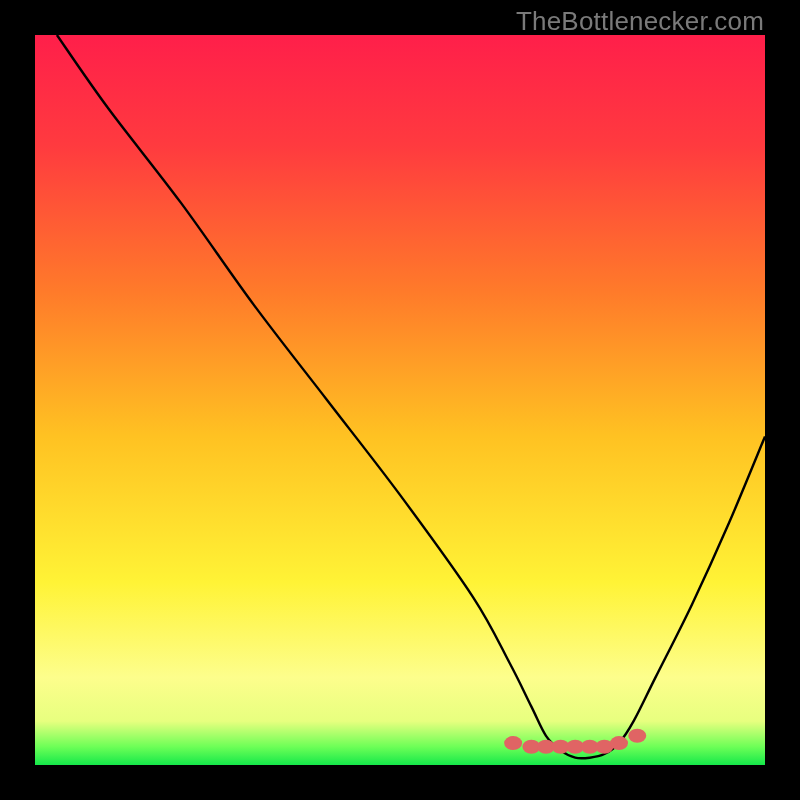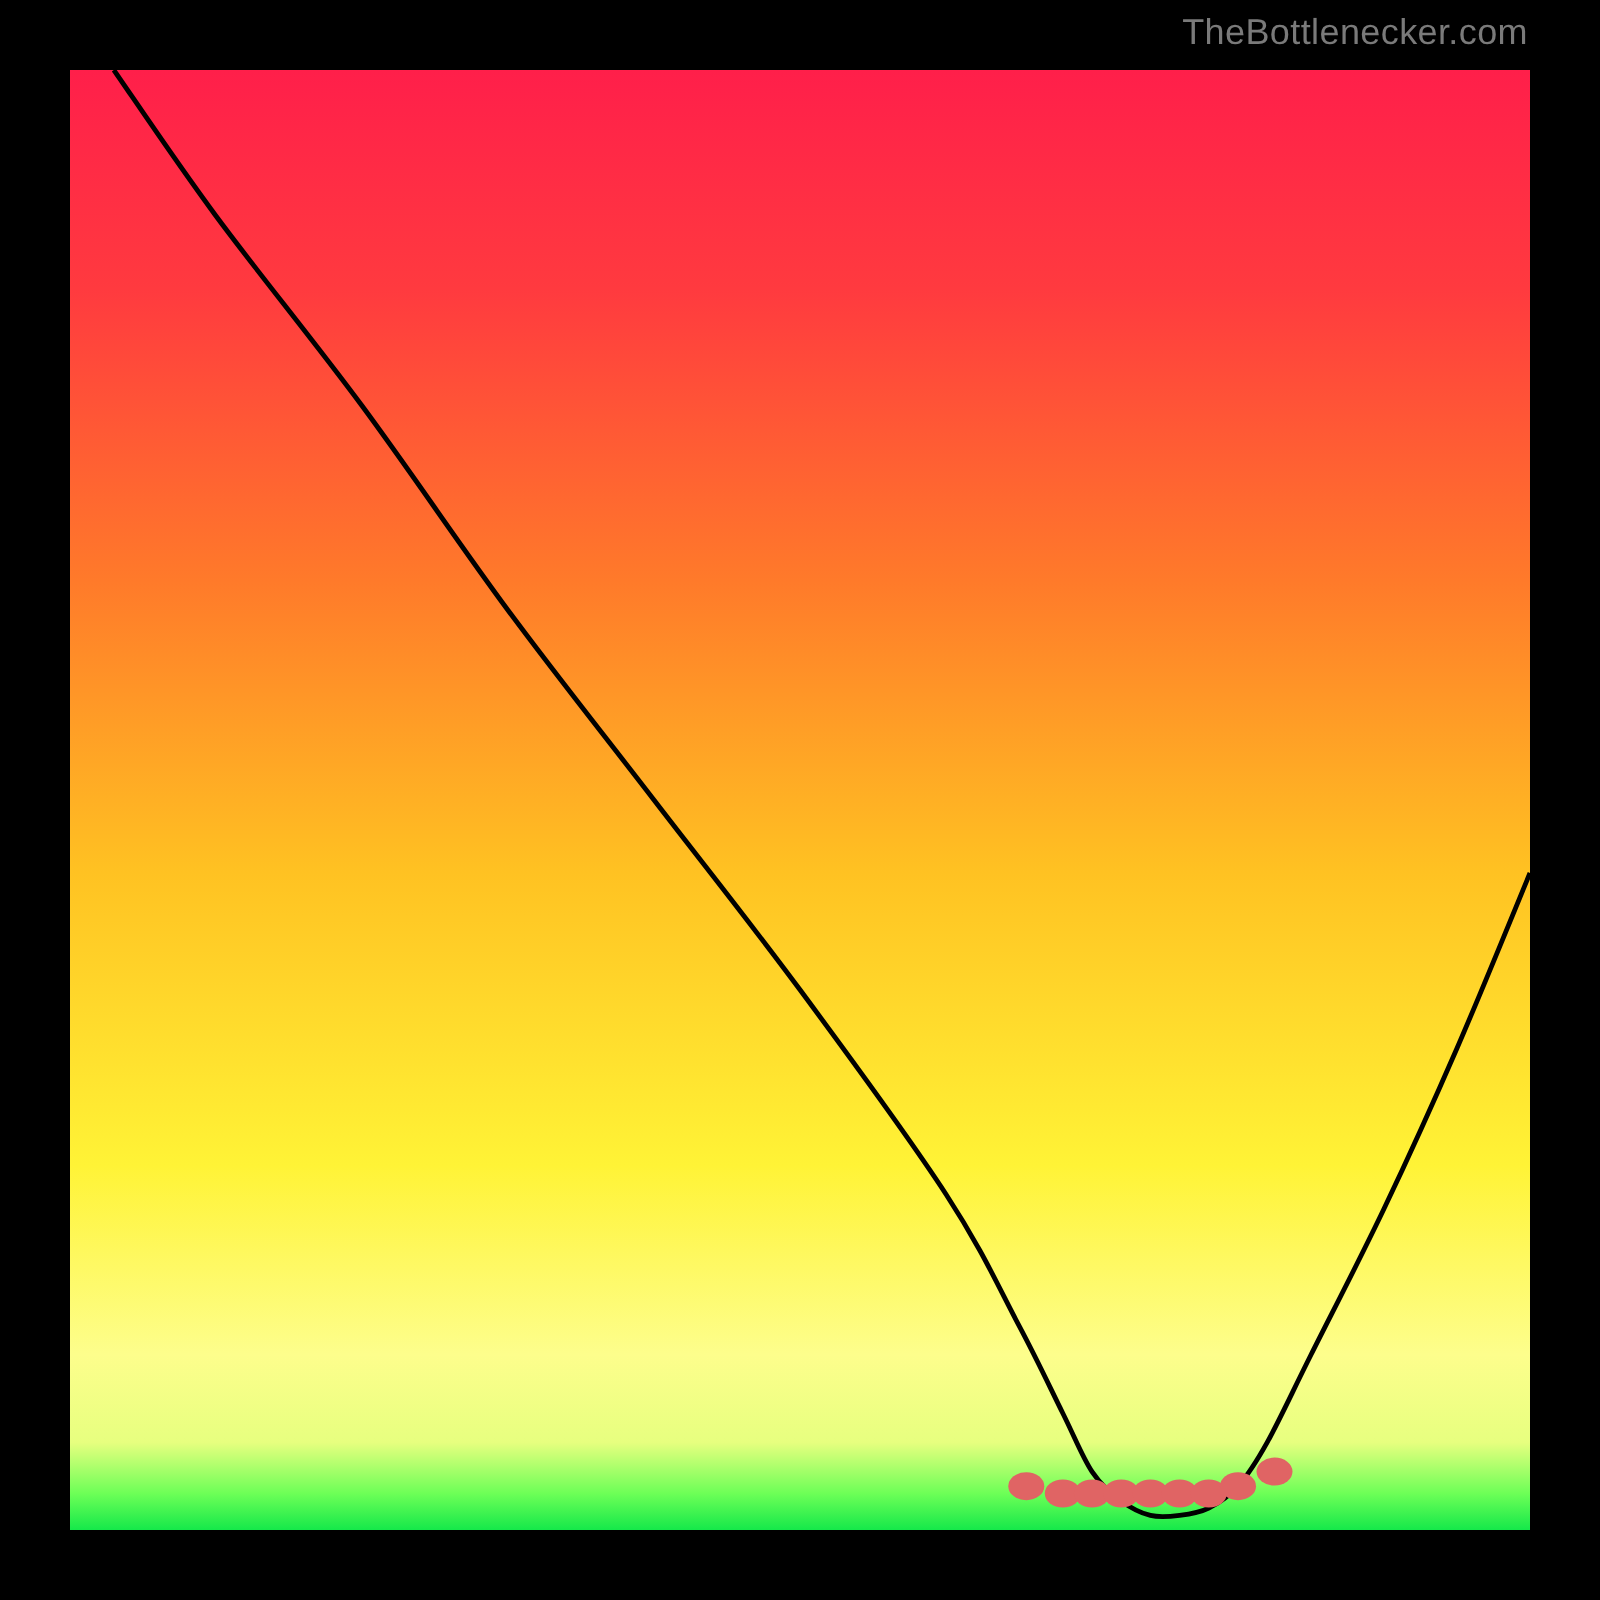--- a/index.html
+++ b/index.html
@@ -24,21 +24,21 @@
     left: 0;
     top: 0;
     width: 730px;
     height: 730px;
   }
   .attribution {
     position: absolute;
     top: 6px;
     right: 36px;
     color: #7a7a7a;
-    font-size: 18px;
+    font-size: 26px;
     font-weight: 500;
     letter-spacing: 0.2px;
   }
 </style>
 </head>
 <body>
 
 <div class="frame">
   <svg class="plot-area" viewBox="0 0 730 730" preserveAspectRatio="none">
     <defs>

